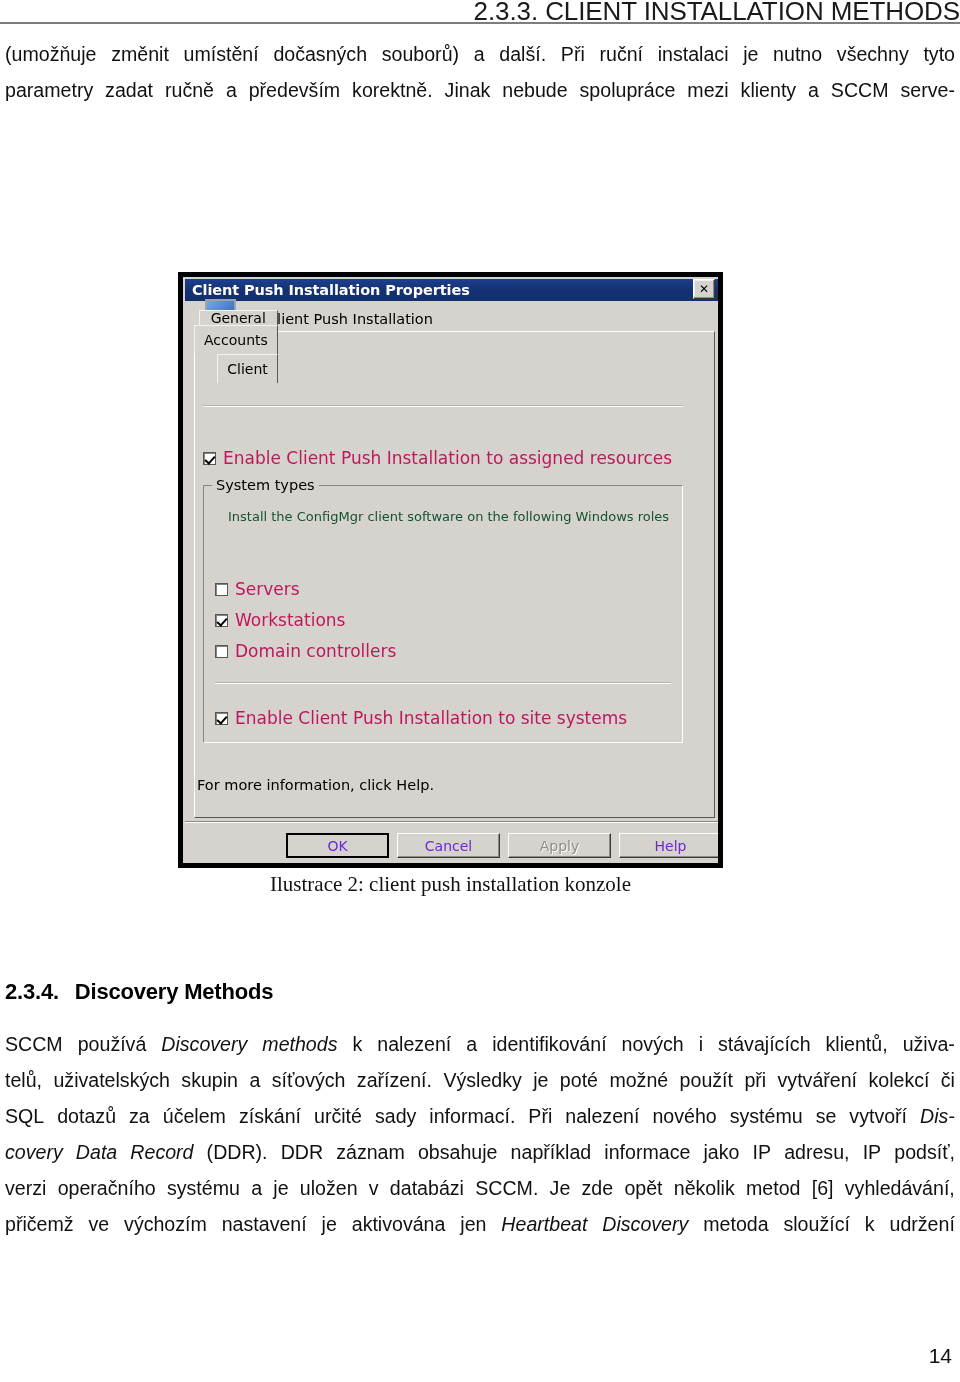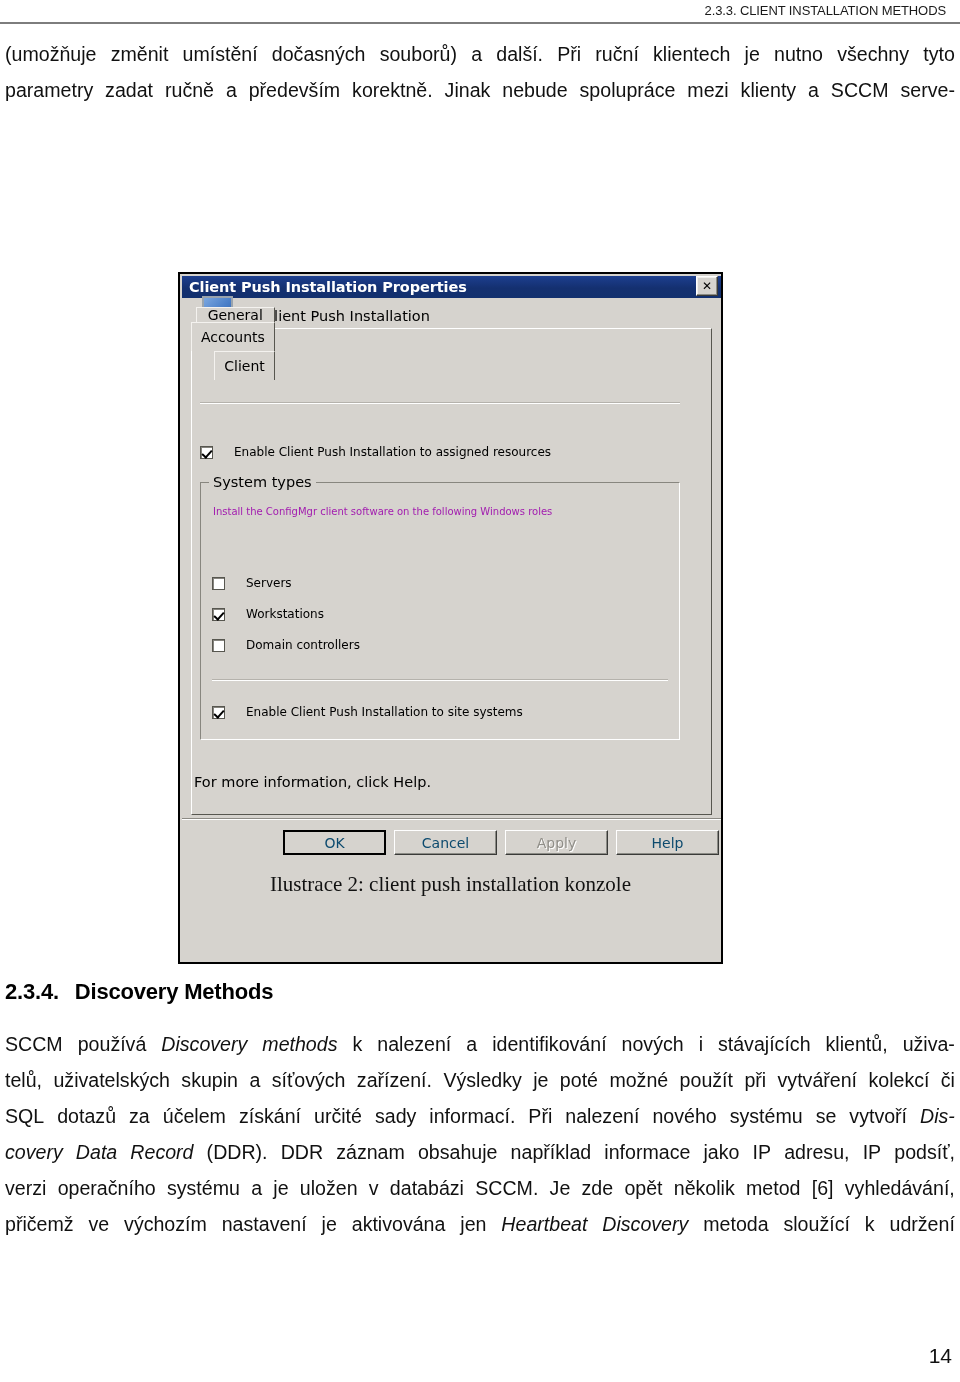--- a/index.html
+++ b/index.html
@@ -20,25 +20,25 @@
   .page-header {
     position: absolute;
     top: 0px;
     left: 0px;
     width: 960px;
     height: 26px;
     text-align: right;
   }
   .page-header .header-title {
     display: block;
-    font-size: 13px;
+    font-size: 26px;
     font-weight: 400;
     letter-spacing: -0.1px;
     line-height: 22px;
-    padding-right: 14px;
+    padding-right: 0;
     white-space: nowrap;
     color: #1a1a1a;
     margin-left: 24px;
   }
   .header-rule {
     position: absolute;
     top: 22px;
     left: 0px;
     width: 960px;
     height: 2px;
@@ -65,23 +65,23 @@
 
   #para-top { top: 36px; }
   #para-body { top: 1026px; }
 
   
   .dialog-shot {
     position: absolute;
     left: 178px;
     top: 272px;
     width: 545px;
-    height: 692px;
-    background: #d6d3ce;
-    border: 2px solid #000000;
+    height: 596px;
+    background: #d6d3ce;
+    border: 5px solid #000000;
     box-sizing: border-box;
     font-family: "DejaVu Sans", sans-serif;
     overflow: hidden;
   }
   .dlg-titlebar {
     position: absolute;
     left: 2px; top: 2px;
     width: 541px; height: 22px;
     background: linear-gradient(to bottom, #1d3f8f 0%, #143070 55%, #12306e 100%);
     display: flex;
@@ -216,23 +216,23 @@
     left: 20px; top: 128px;
     width: 480px; height: 1px;
     background: #b5b2ac;
     border-bottom: 1px solid #ffffff;
   }
 
   .chk-row {
     position: absolute;
     display: flex;
     align-items: center;
-    gap: 21px;
-    font-size: 12px;
-    color: #000000;
+    gap: 7px;
+    font-size: 17px;
+    color: #be185d;
     white-space: nowrap;
   }
   .chk-box {
     width: 13px; height: 13px;
     background: #ffffff;
     border: 1px solid #57564f;
     box-shadow: inset 1px 1px 0 #86847e;
     box-sizing: border-box;
     position: relative;
     flex: none;
@@ -262,23 +262,23 @@
     position: absolute;
     left: 8px; top: -9px;
     background: #d6d3ce;
     padding: 0 4px;
     font-size: 14.5px;
     color: #000;
     white-space: nowrap;
   }
   .group-desc {
     position: absolute;
-    left: 12px; top: 23px;
-    font-size: 10px;
-    color: #a21caf;
+    left: 24px; top: 23px;
+    font-size: 13px;
+    color: #14532d;
     white-space: nowrap;
   }
   #chk-servers     { left: 32px; top: 302px; text-align: right; }
   #chk-workstations{ left: 32px; top: 333px; }
   #chk-domain      { left: 32px; top: 364px; }
 
   .group-inner-divider {
     position: absolute;
     left: 32px; top: 405px;
     width: 456px; height: 1px;
@@ -313,21 +313,21 @@
     background: #d6d3ce;
     border: 1px solid #ffffff;
     border-right-color: #3a3a38;
     border-bottom-color: #3a3a38;
     box-shadow: inset -1px -1px 0 #8b8b85;
     box-sizing: border-box;
     display: flex;
     align-items: center;
     justify-content: center;
     font-size: 14px;
-    color: #0c4a6e;
+    color: #6d28d9;
     font-family: "DejaVu Sans", sans-serif;
   }
   .dlg-btn.default {
     border: 2px solid #000000;
     box-shadow: none;
   }
   .dlg-btn.disabled {
     color: #908e88;
     text-shadow: 1px 1px 0 #ffffff;
   }
@@ -380,21 +380,21 @@
   <span class="ln j">
       <span>(umožňuje</span>
       <span>změnit</span>
       <span>umístění</span>
       <span>dočasných</span>
       <span>souborů)</span>
       <span>a</span>
       <span>další.</span>
       <span>Při</span>
       <span>ruční</span>
-      <span>klientech</span>
+      <span>instalaci</span>
       <span>je</span>
       <span>nutno</span>
       <span>všechny</span>
       <span>tyto</span>
     </span>
   <span class="ln j">
       <span>parametry</span>
       <span>zadat</span>
       <span>ručně</span>
       <span>a</span>

